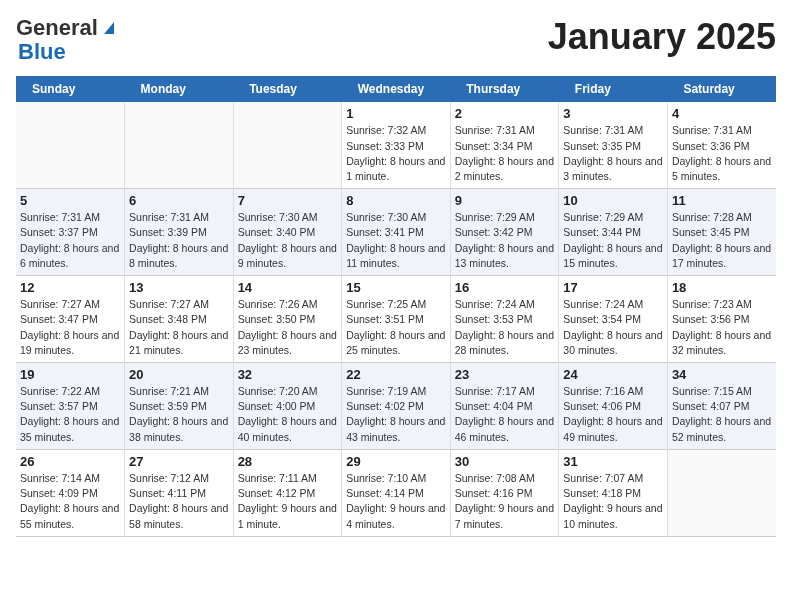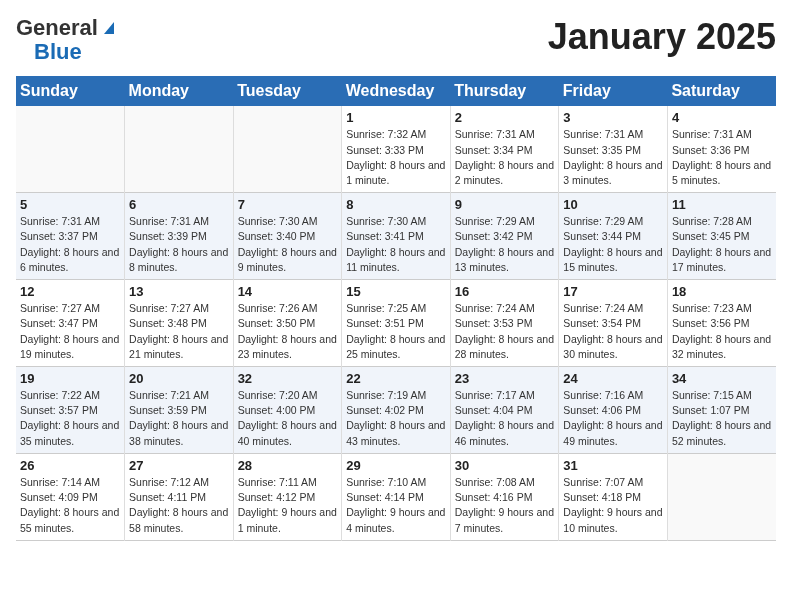--- a/index.html
+++ b/index.html
@@ -43,23 +43,23 @@
       font-weight: normal;
     }
     table {
       width: 100%;
       border-collapse: collapse;
       font-size: 11px;
     }
     thead tr th {
       background-color: #2a6db5;
       color: #fff;
-      padding: 6px 4px;
+      padding: 6px 16px;
       text-align: left;
-      font-size: 16px;
+      font-size: 12px;
       font-weight: bold;
     }
     tbody tr {
       border-bottom: 1px solid #ccc;
     }
     tbody tr:nth-child(odd) {
       background-color: #fff;
     }
     tbody tr:nth-child(even) {
       background-color: #f0f4fa;
@@ -91,21 +91,21 @@
 
 <div class="header">
   <div class="logo">
     <div style="display:flex;flex-direction:column;line-height:1.1">
       <div style="display:flex;align-items:center">
         <span class="logo-text logo-general">General</span>
         <svg width="18" height="18" viewBox="0 0 18 18" style="margin-left:2px;margin-top:-2px">
           <polygon points="4,16 14,16 14,4" fill="#1a6bb5"></polygon>
         </svg>
       </div>
-      <span class="logo-text logo-blue" style="margin-left:18px">Blue</span>
+      <span class="logo-text logo-blue" style="margin-left:2px">Blue</span>
     </div>
   </div>
   <div class="title-block">
     <h1>January 2025</h1>
   </div>
 </div>
 
 <table>
   <thead>
     <tr>
@@ -293,21 +293,21 @@
         <td>
           <span class="day-num">24</span>
           <div class="day-info">Sunrise: 7:16 AM
 Sunset: 4:06 PM
 Daylight: 8 hours
 and 49 minutes.</div>
         </td>
         <td>
           <span class="day-num">34</span>
           <div class="day-info">Sunrise: 7:15 AM
-Sunset: 1:07 PM
+Sunset: 4:07 PM
 Daylight: 8 hours
 and 52 minutes.</div>
         </td>
       </tr>
       <tr>
         <td>
           <span class="day-num">26</span>
           <div class="day-info">Sunrise: 7:14 AM
 Sunset: 4:09 PM
 Daylight: 8 hours

